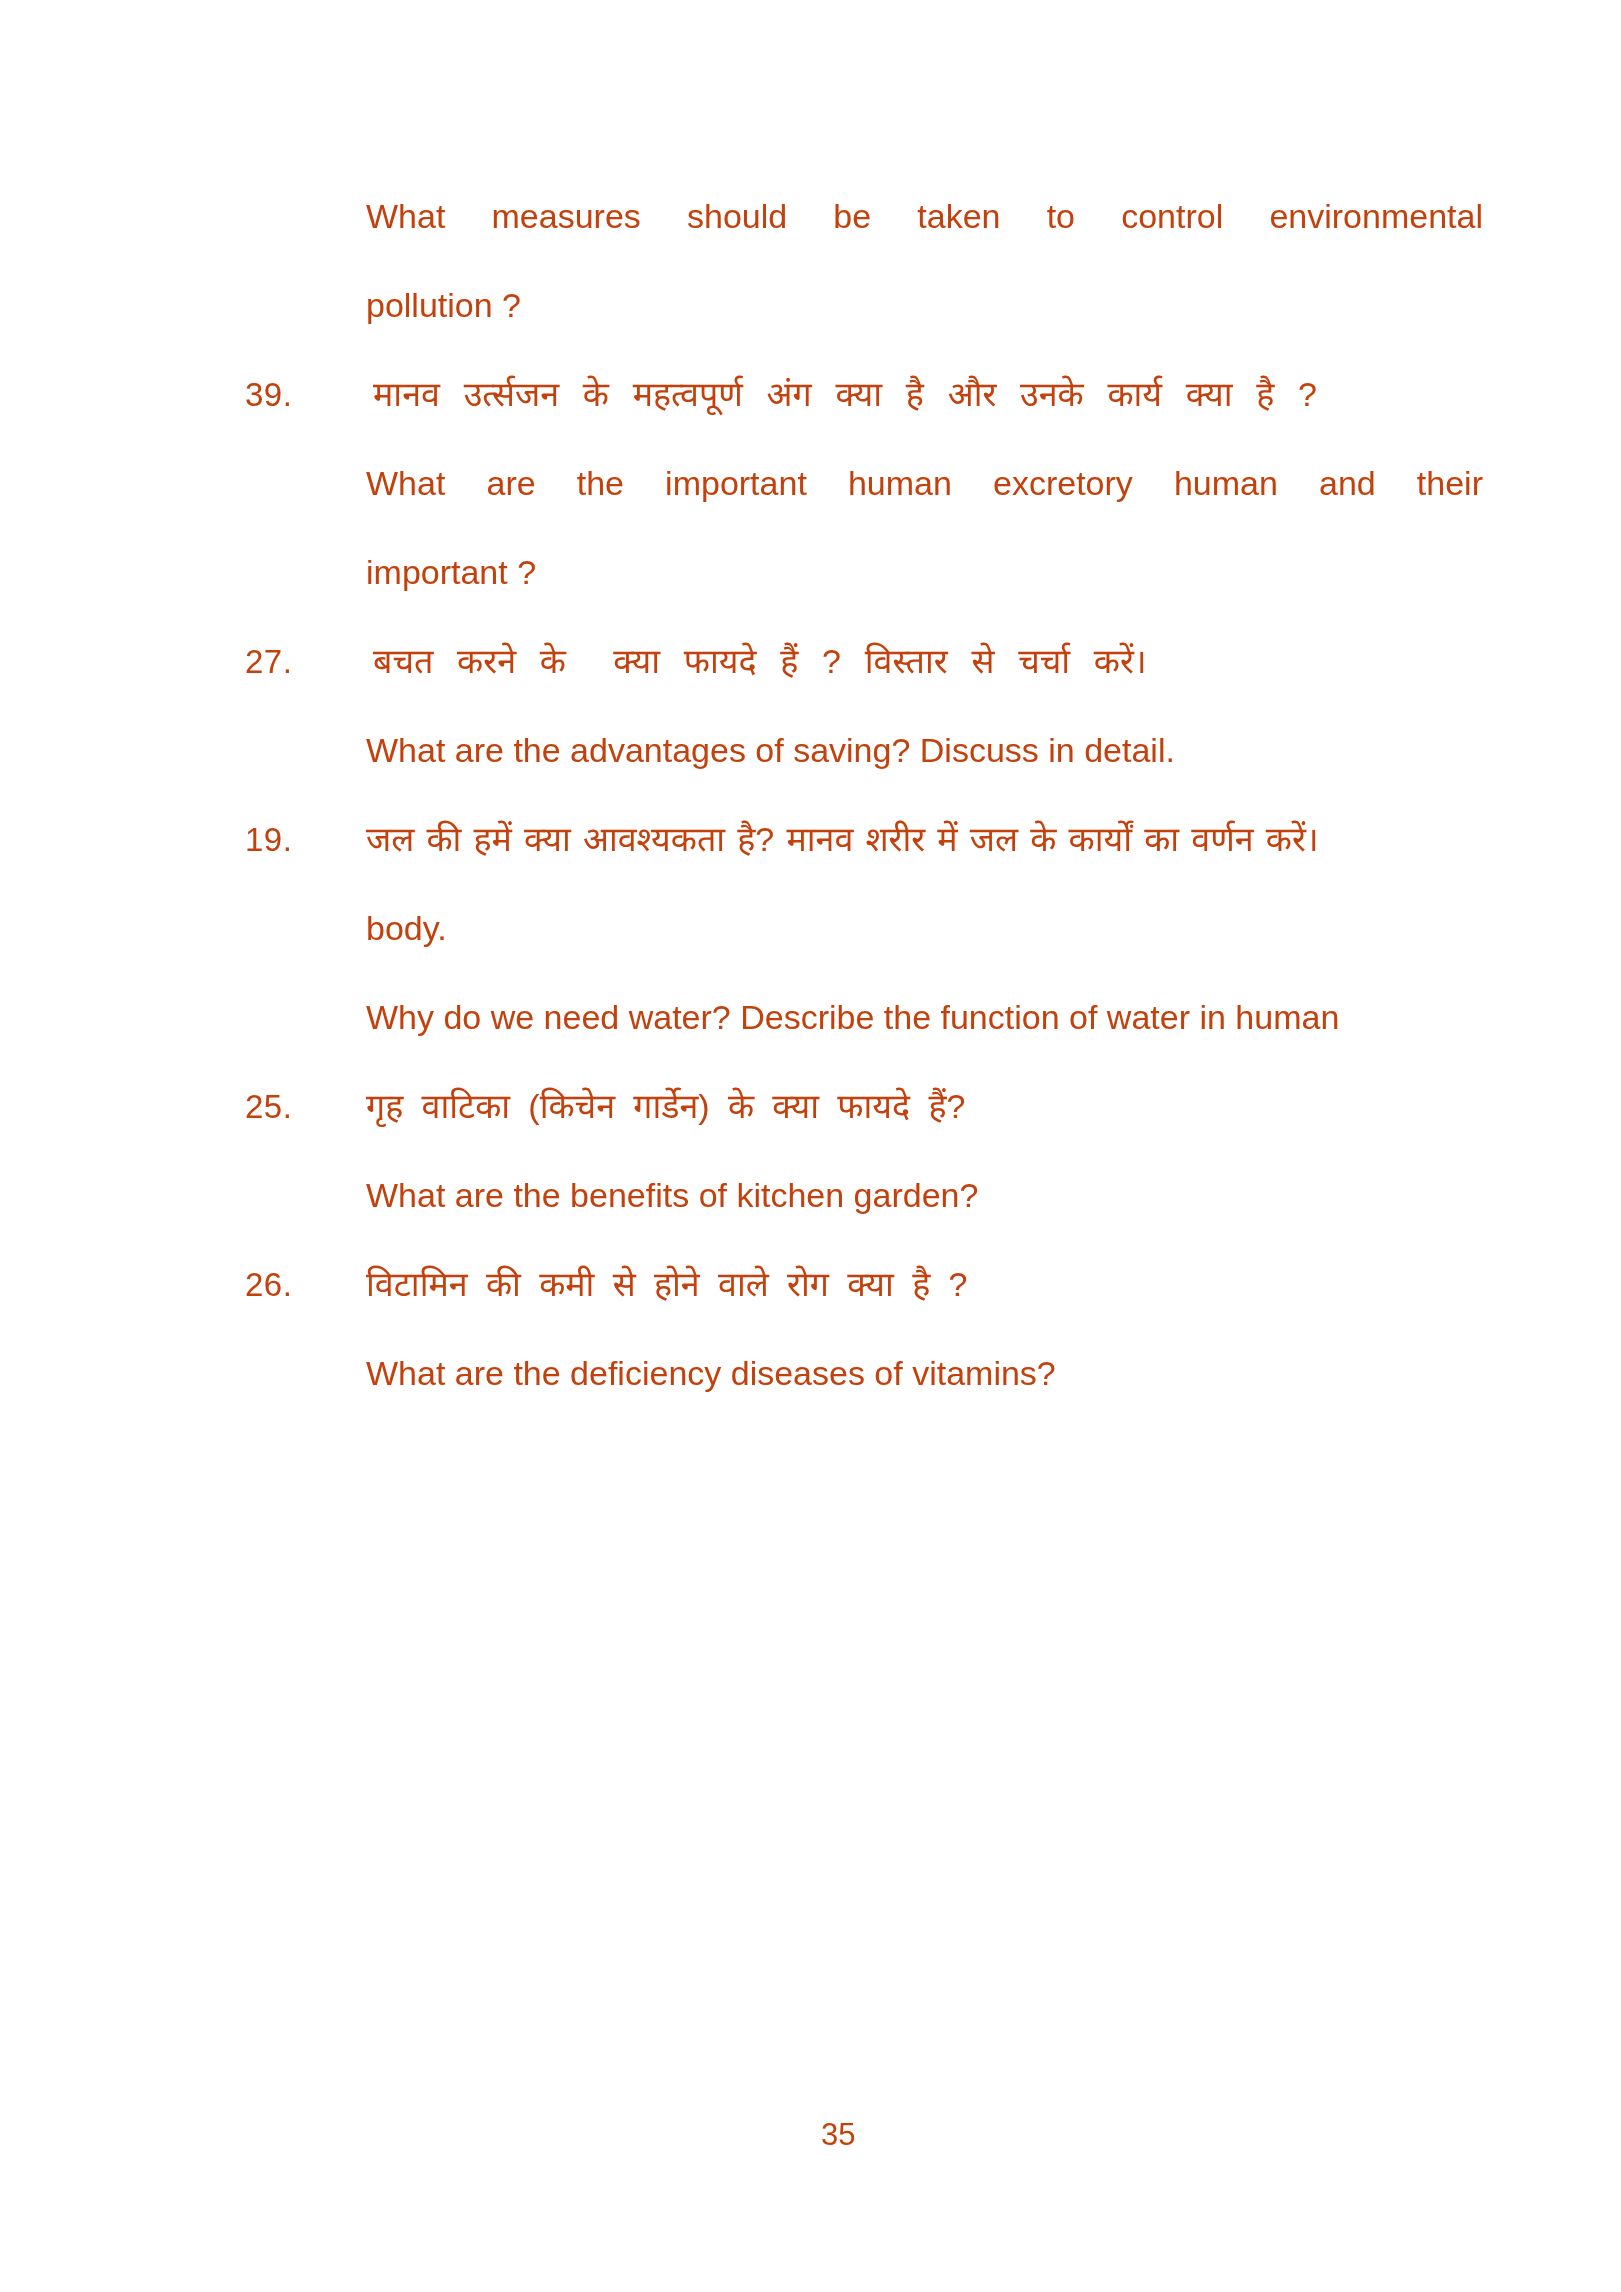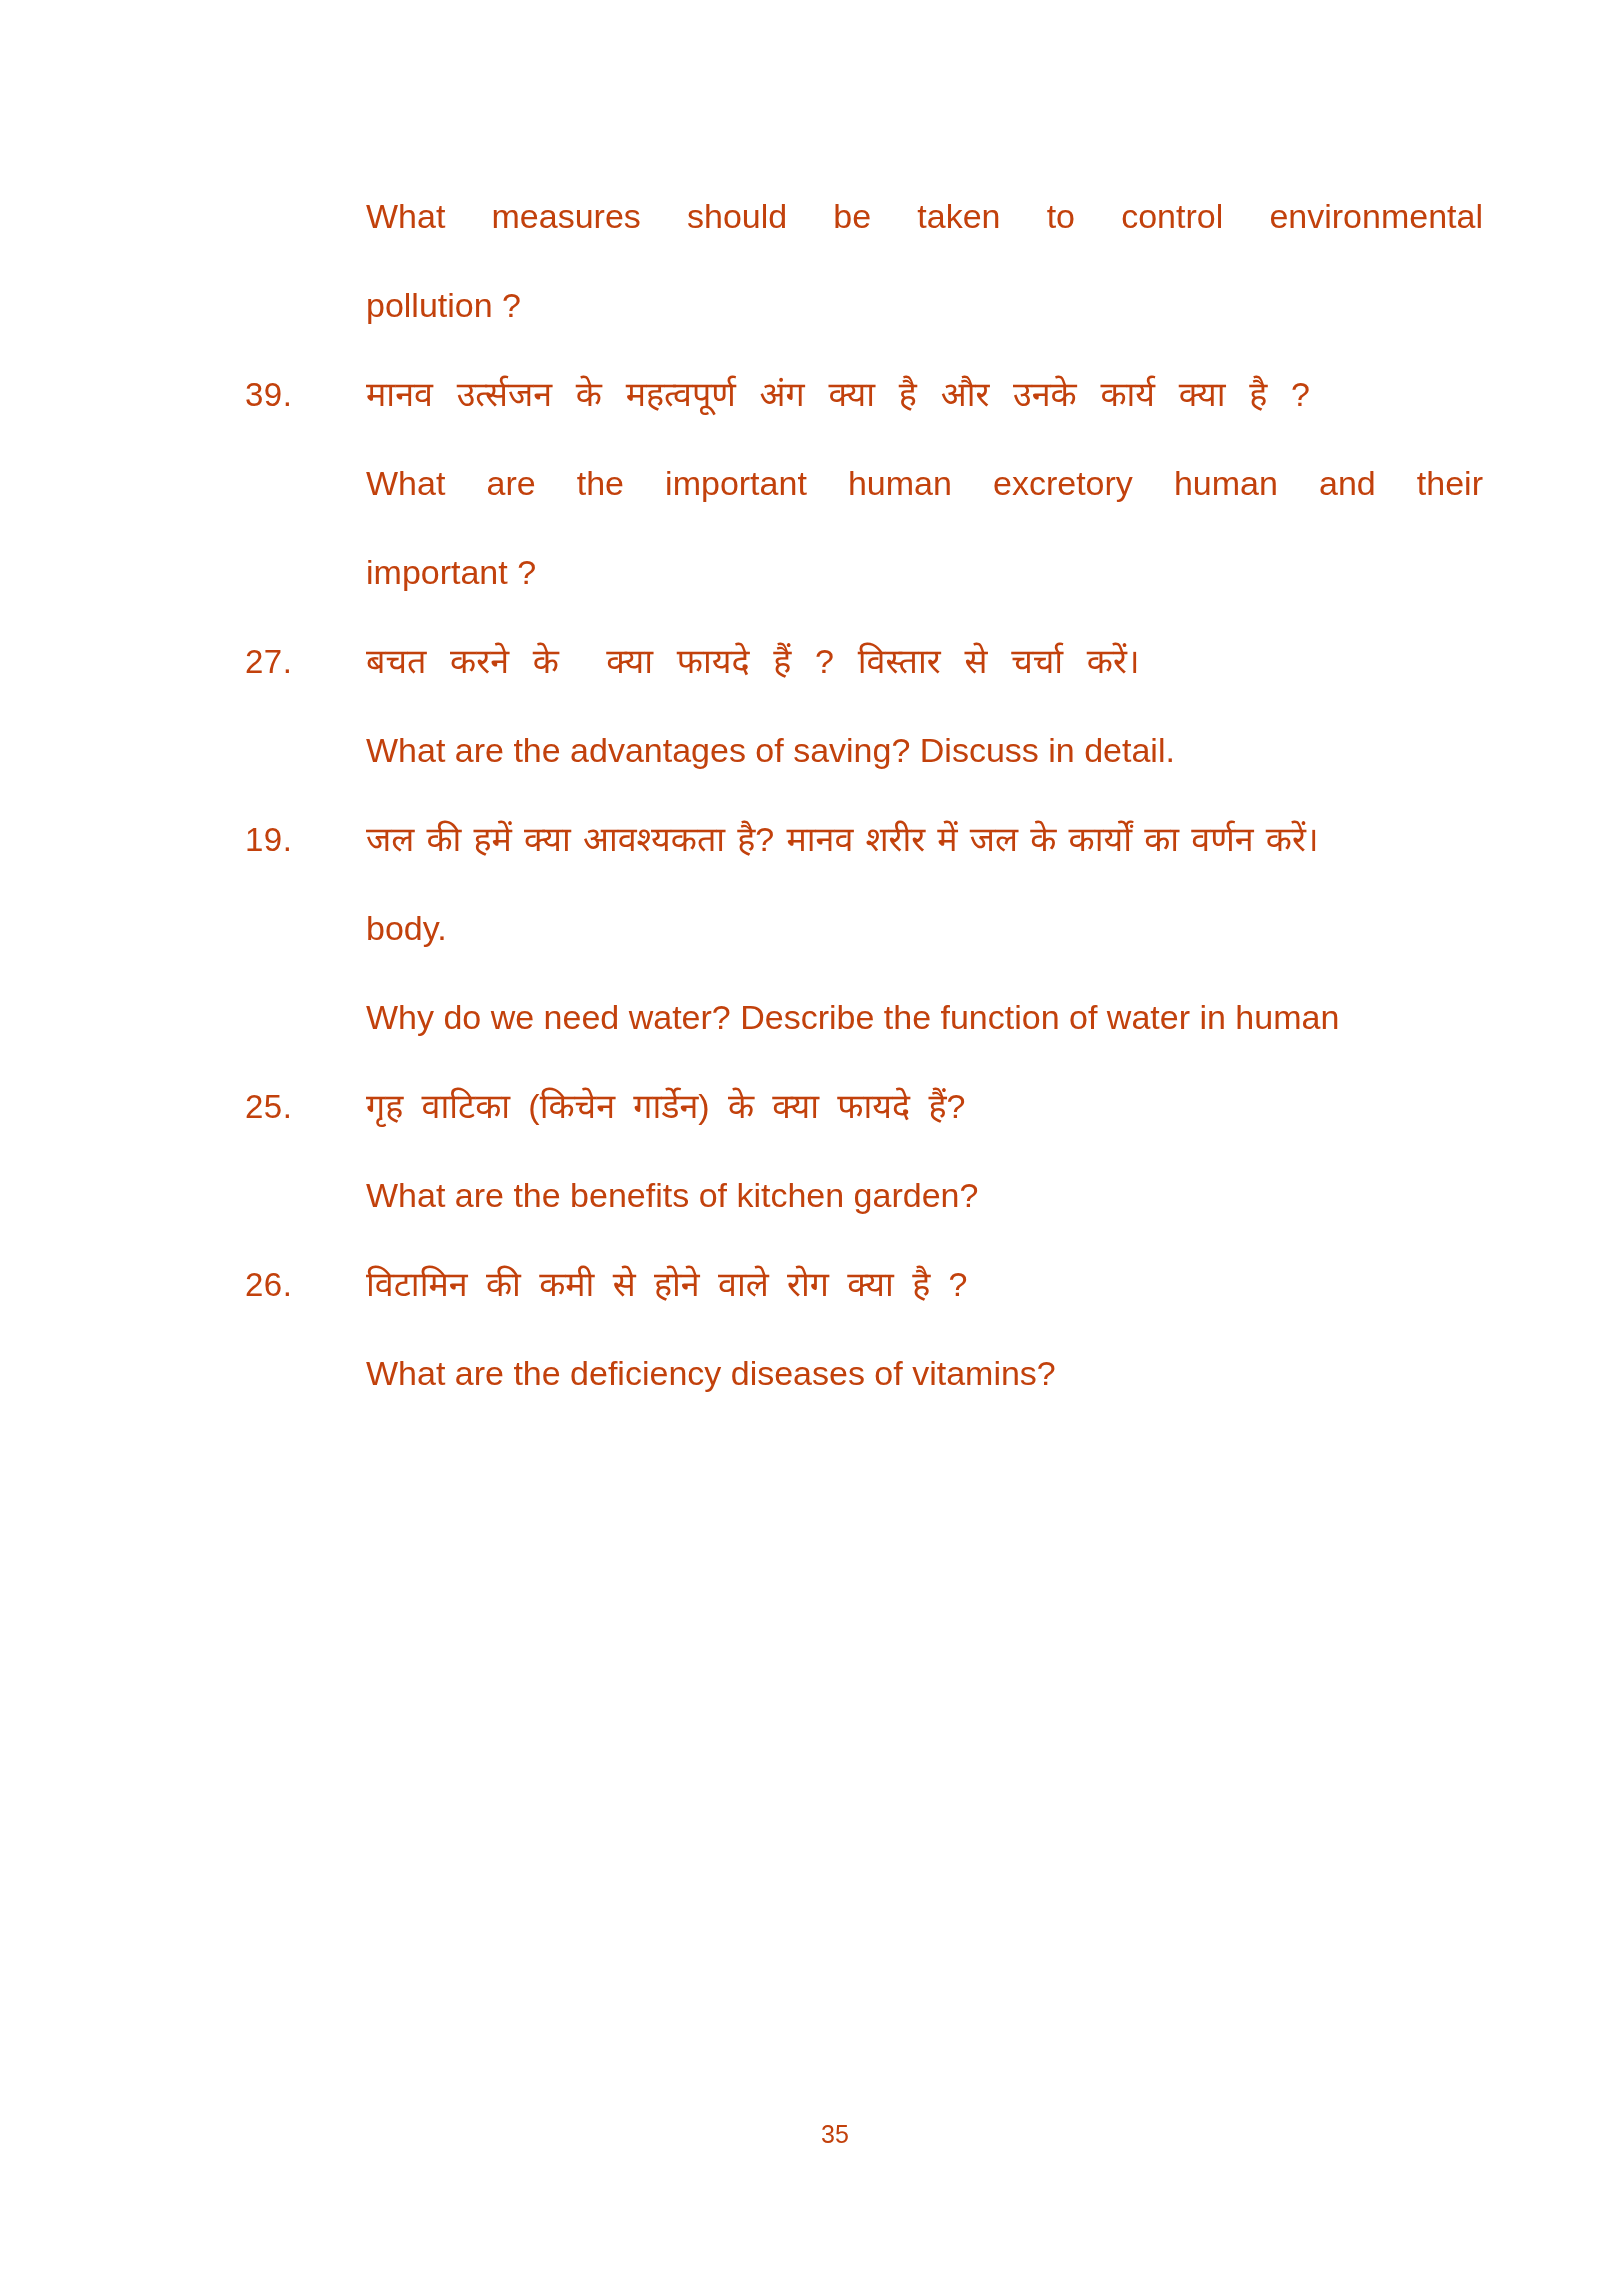--- a/index.html
+++ b/index.html
@@ -37,26 +37,26 @@
   }
   
   .text.stretch {
     white-space: normal;
     text-align: justify;
     text-align-last: justify;
   }
   
   .text.hi { word-spacing: 0.08em; }
   .text.ws-med { word-spacing: 0.26em; }
-  .text.ws-wide { word-spacing: 0.42em; }
+  .text.ws-wide { word-spacing: 0.42em; margin-left: 7px; }
   .pagenum {
     position: absolute;
     top: 2117px;
     left: 821px;
-    font-size: 25px;
+    font-size: 31px;
     line-height: 35px;
   }
 </style>
 </head>
 <body>
 
 <main class="page">
   <section class="questions">
       <div class="row">
         <div class="num"></div>

